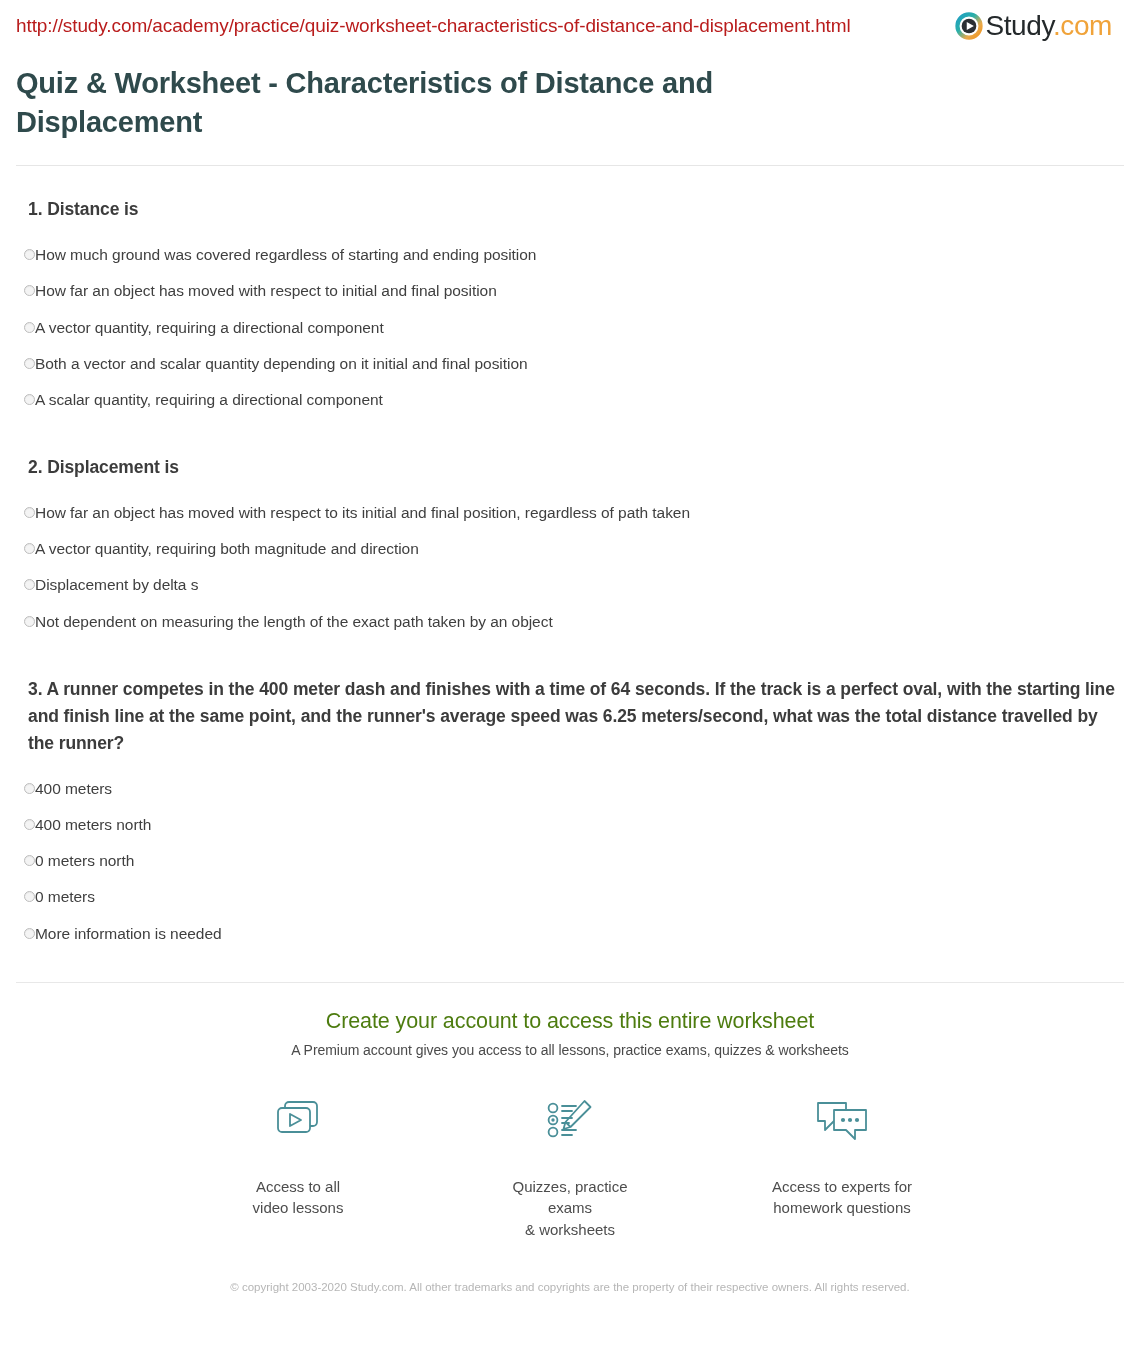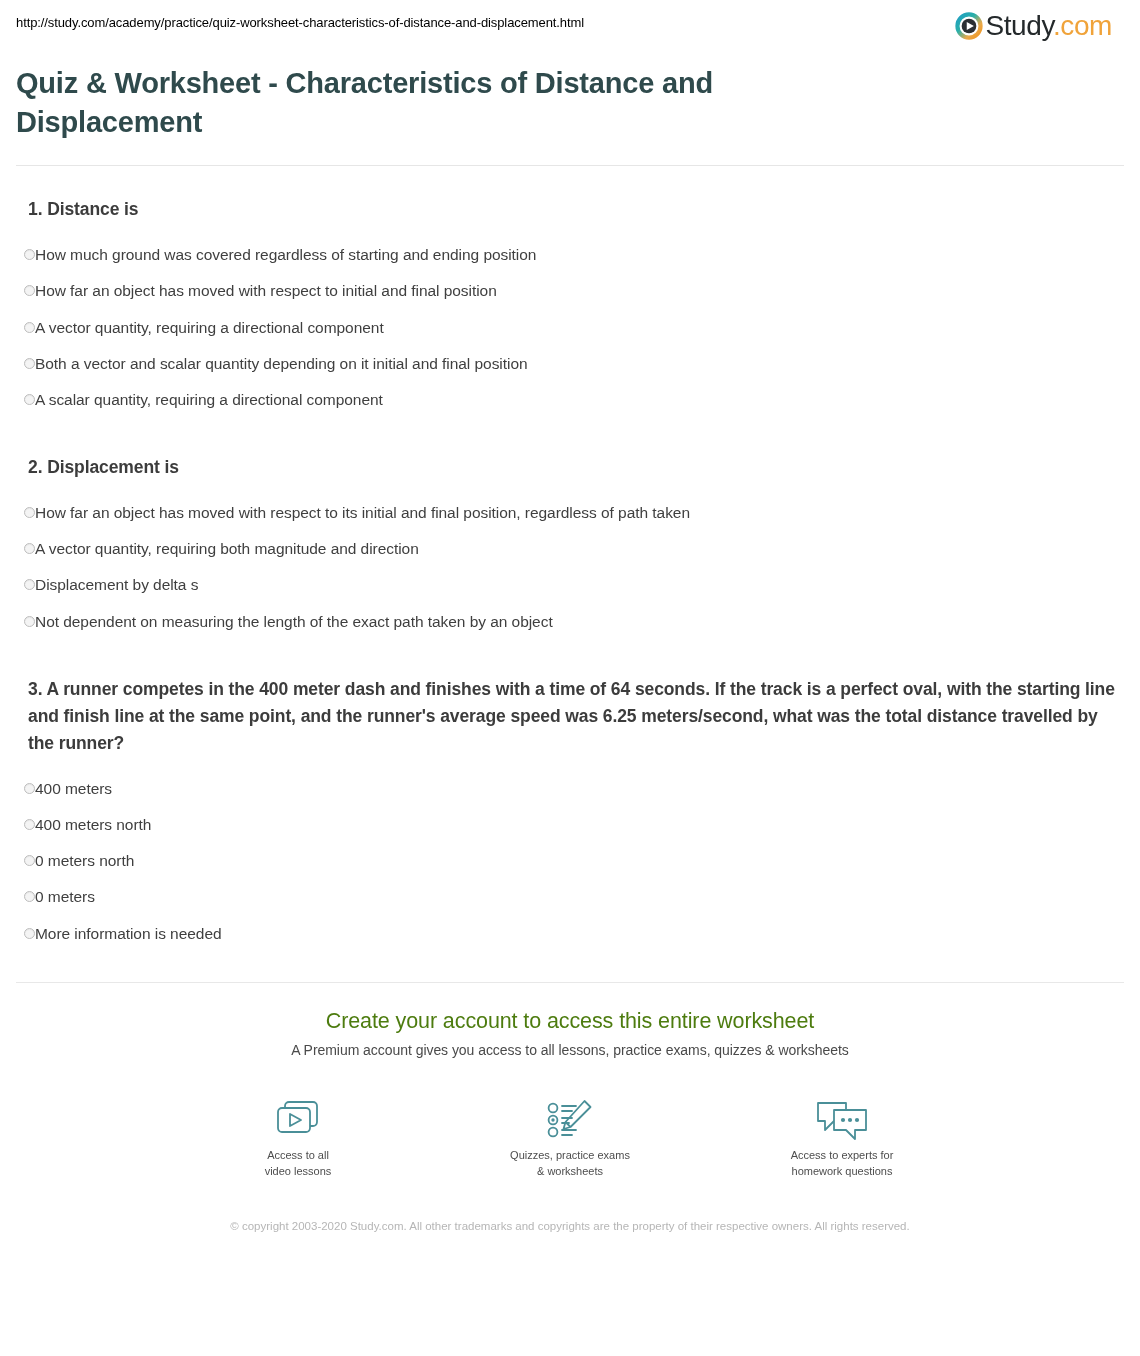--- a/index.html
+++ b/index.html
@@ -19,22 +19,22 @@
 
   
   .page-head {
     display: flex;
     align-items: flex-start;
     justify-content: space-between;
     padding: 12px 20px 0 16px;
     height: 54px;
   }
   .url-text {
-    font-size: 13px;
-    color: #000000;
+    font-size: 19px;
+    color: #b91c1c;
     letter-spacing: -0.1px;
     white-space: nowrap;
     padding-top: 3px;
   }
   .brand {
     display: flex;
     align-items: flex-end;
     gap: 2px;
     padding-right: 8px;
   }
@@ -142,22 +142,22 @@
     width: 160px;
     text-align: center;
   }
   .feature-icon {
     height: 56px;
     display: flex;
     align-items: center;
     justify-content: center;
   }
   .feature-label {
-    margin-top: 0;
-    font-size: 11px;
+    margin-top: 28px;
+    font-size: 15px;
     line-height: 1.45;
     color: #4d4d4d;
     white-space: pre-line;
   }
   .copyright {
     margin: 38px auto 0 auto;
     max-width: 730px;
     text-align: center;
     font-size: 11.5px;
     line-height: 1.5;

